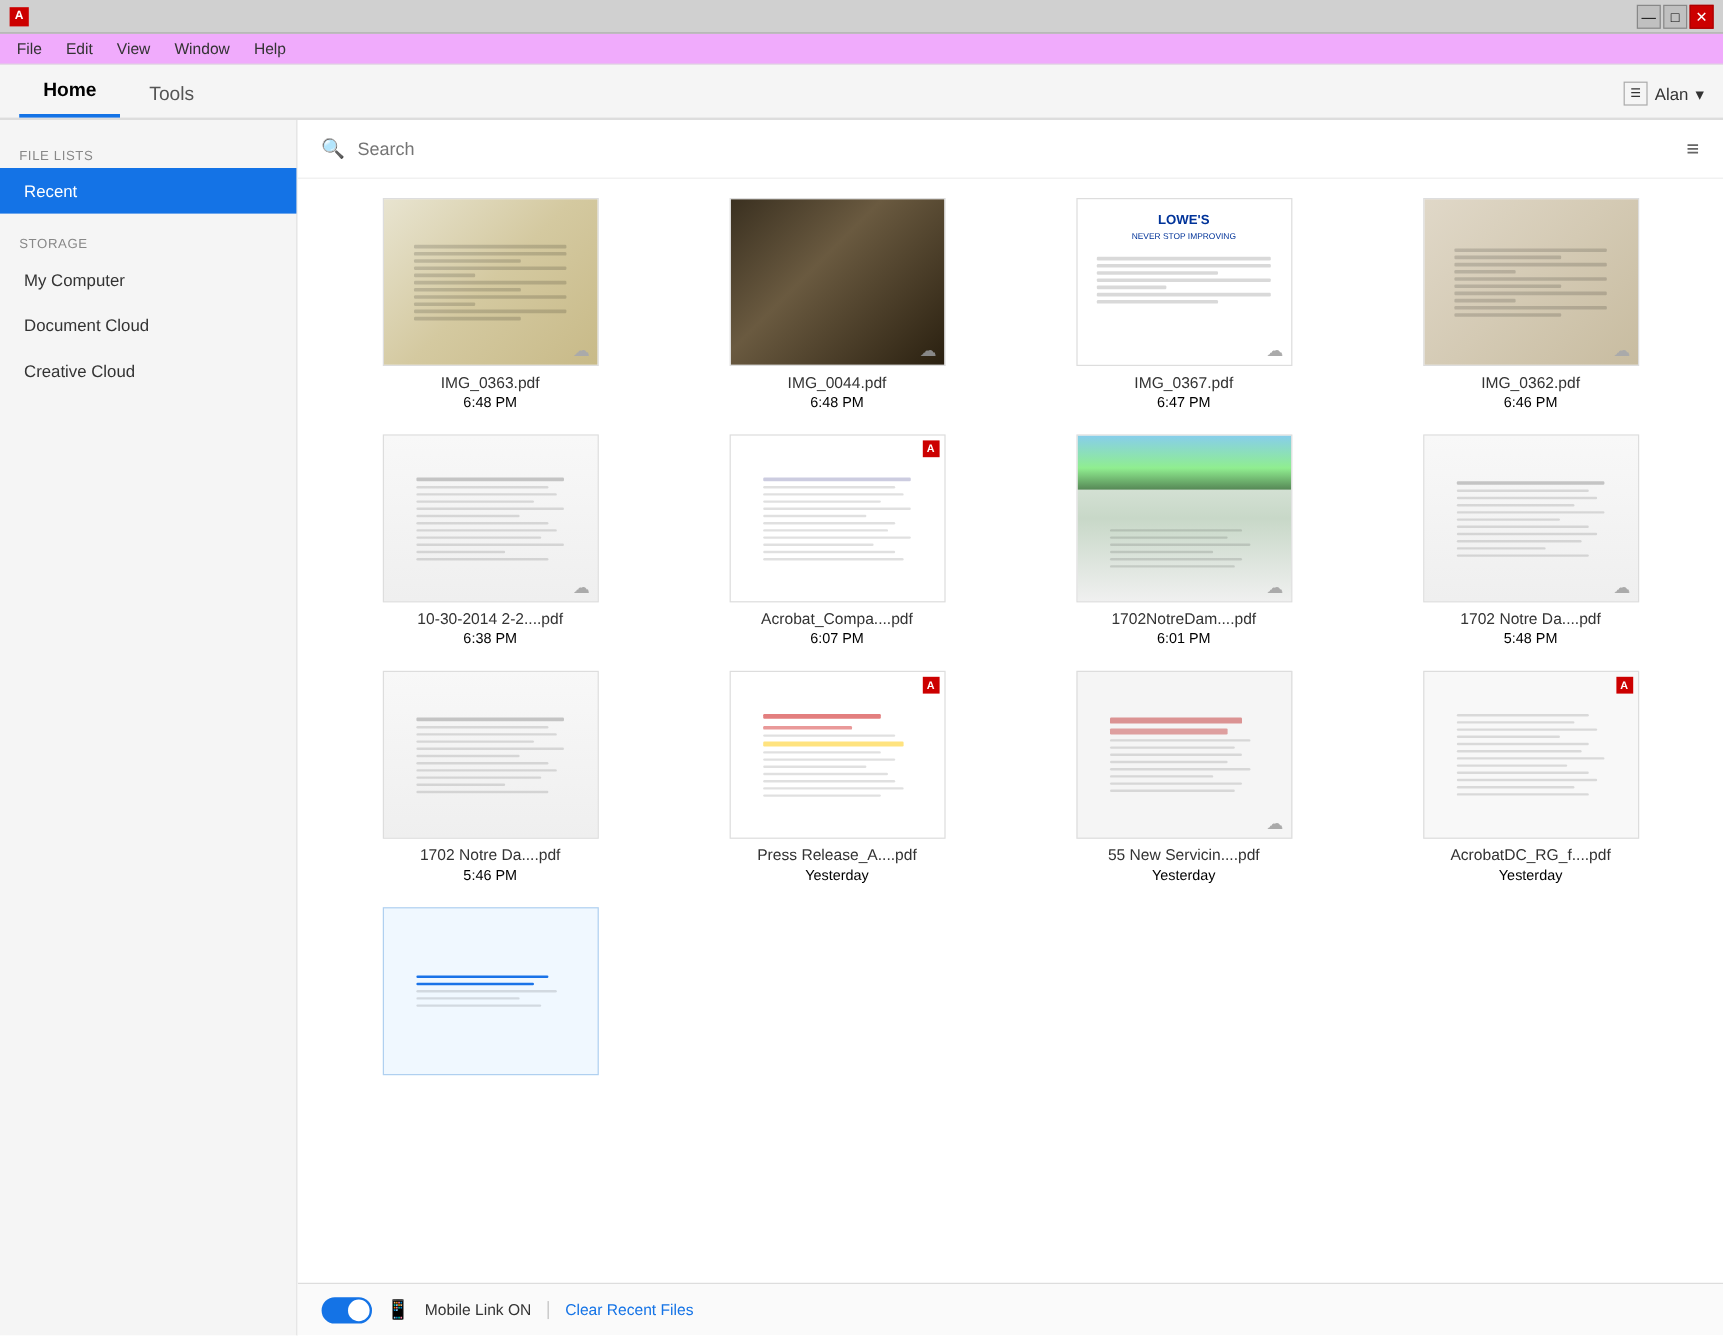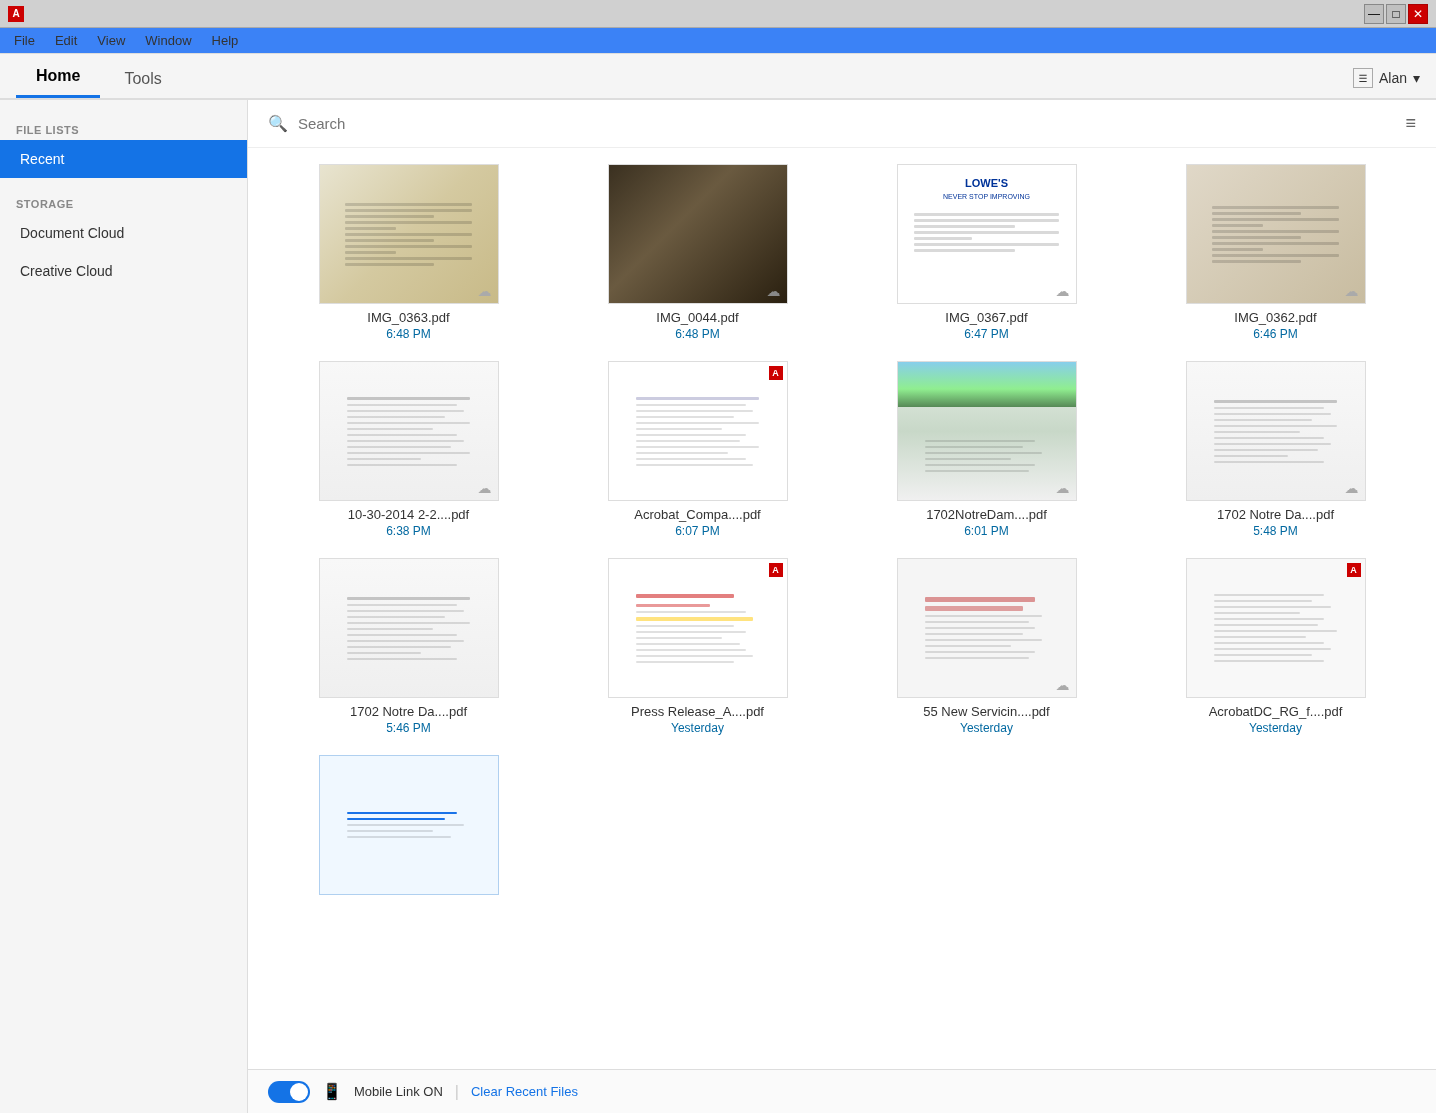--- a/index.html
+++ b/index.html
@@ -16,21 +16,21 @@
       position: relative;
     }
     #titlebar .app-icon { width: 16px; height: 16px; background: #cc0000; display: inline-block; margin-right: 6px; font-size: 10px; color: #fff; text-align: center; line-height: 16px; font-weight: bold; }
     #titlebar .title-text { font-size: 12px; color: #333; flex: 1; }
     .window-controls { display: flex; gap: 2px; position: absolute; right: 8px; top: 4px; }
     .win-btn { width: 20px; height: 20px; display: flex; align-items: center; justify-content: center; font-size: 12px; cursor: pointer; border: 1px solid #888; background: #c0c0c0; }
     .win-btn.close { background: #cc0000; color: #fff; border-color: #aa0000; }
 
     
     #menubar {
-      background: #3b82f6;
+      background: #f0abfc;
       height: 26px;
       display: flex;
       align-items: center;
       padding: 0 4px;
       border-bottom: 1px solid #ddd;
     }
     .menu-item { padding: 4px 10px; font-size: 13px; color: #333; cursor: pointer; }
 
     
     #tabbar {
@@ -79,21 +79,21 @@
       background: #f5f5f5;
       border-right: 1px solid #ddd;
       padding: 16px 0;
       flex-shrink: 0;
     }
     .sidebar-section-label {
       font-size: 11px;
       color: #888;
       padding: 8px 16px 4px;
       letter-spacing: 0.5px;
-      font-weight: 700;
+      font-weight: 400;
     }
     .sidebar-item {
       padding: 11px 20px;
       font-size: 14px;
       color: #333;
       cursor: pointer;
       display: flex;
       align-items: center;
     }
     .sidebar-item.active { background: #1473e6; color: #fff; }
@@ -177,21 +177,21 @@
       font-weight: bold;
     }
     .file-name {
       font-size: 13px;
       color: #333;
       margin-top: 6px;
       text-align: center;
     }
     .file-time {
       font-size: 12px;
-      color: #0369a1;
+      color: #000000;
       margin-top: 2px;
     }
 
     
     .thumb-receipt-1 { background: linear-gradient(135deg, #e8e4d0 0%, #d4c9a0 50%, #c8ba88 100%); }
     .thumb-dark-doc { background: linear-gradient(135deg, #3a3020 0%, #6a5a40 40%, #2a2010 100%); }
     .thumb-receipt-2 { background: linear-gradient(135deg, #e0d8c8 0%, #c8bca0 100%); }
     .thumb-form { background: linear-gradient(180deg, #f8f8f8 0%, #efefef 100%); }
     .thumb-notredame { background: linear-gradient(180deg, #e8f0e8 0%, #c8d8c8 50%, #f0f0f0 100%); }
     .thumb-document { background: linear-gradient(180deg, #f8f8f8 0%, #efefef 100%); }
@@ -304,20 +304,21 @@
   </div>
 </div>
 
 <div id="main">
 
   <div id="sidebar">
     <div class="sidebar-section-label">FILE LISTS</div>
     <div class="sidebar-item active">Recent</div>
 
     <div class="sidebar-section-label" style="margin-top: 12px;">STORAGE</div>
+    <div class="sidebar-item">My Computer</div>
     <div class="sidebar-item">Document Cloud</div>
     <div class="sidebar-item">Creative Cloud</div>
   </div>
 
   <div id="content">
 
     <div id="search-bar">
       <span class="search-icon-wrap">🔍</span>
       <input type="text" placeholder="Search" style="">
       <span class="list-view-icon">≡</span>

